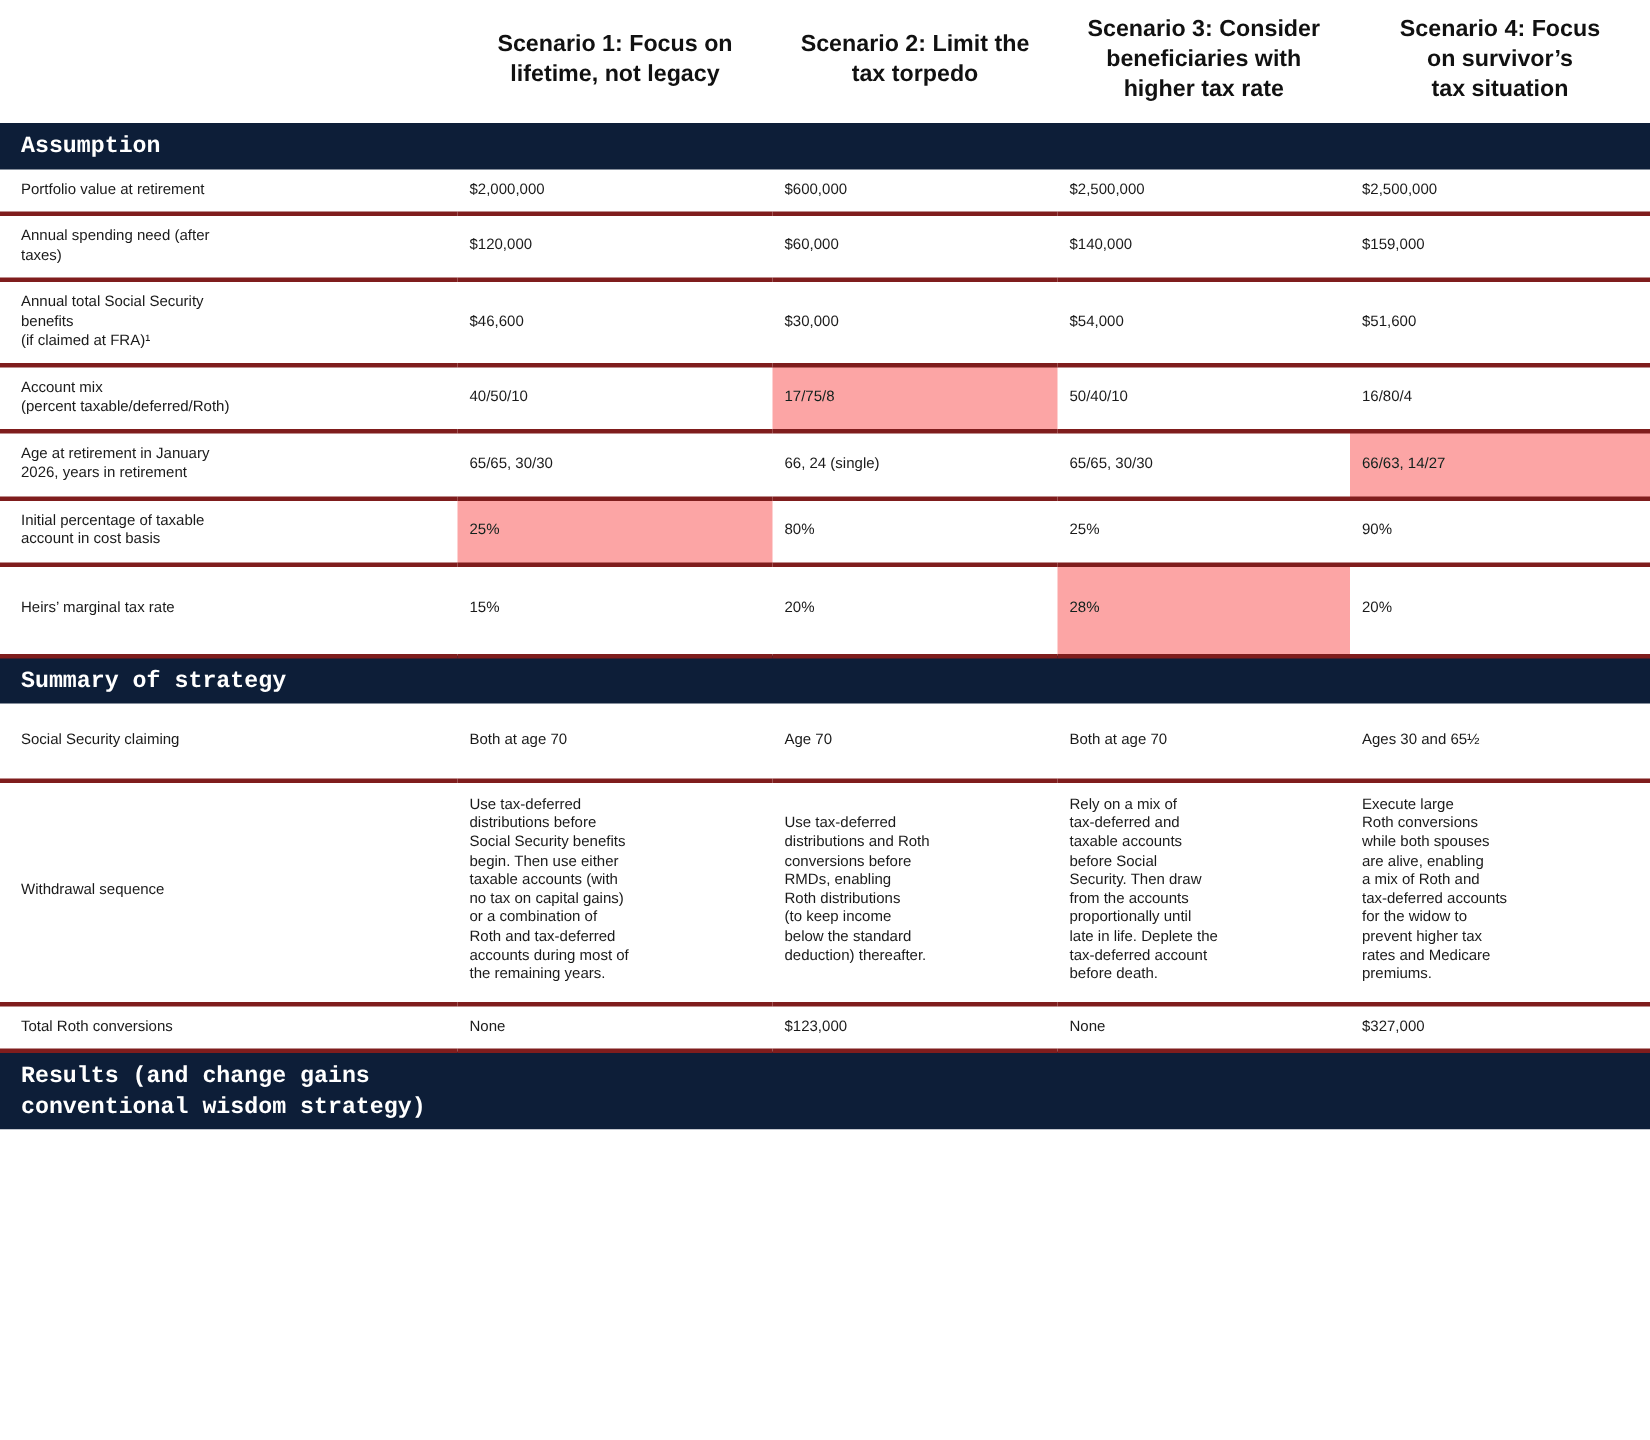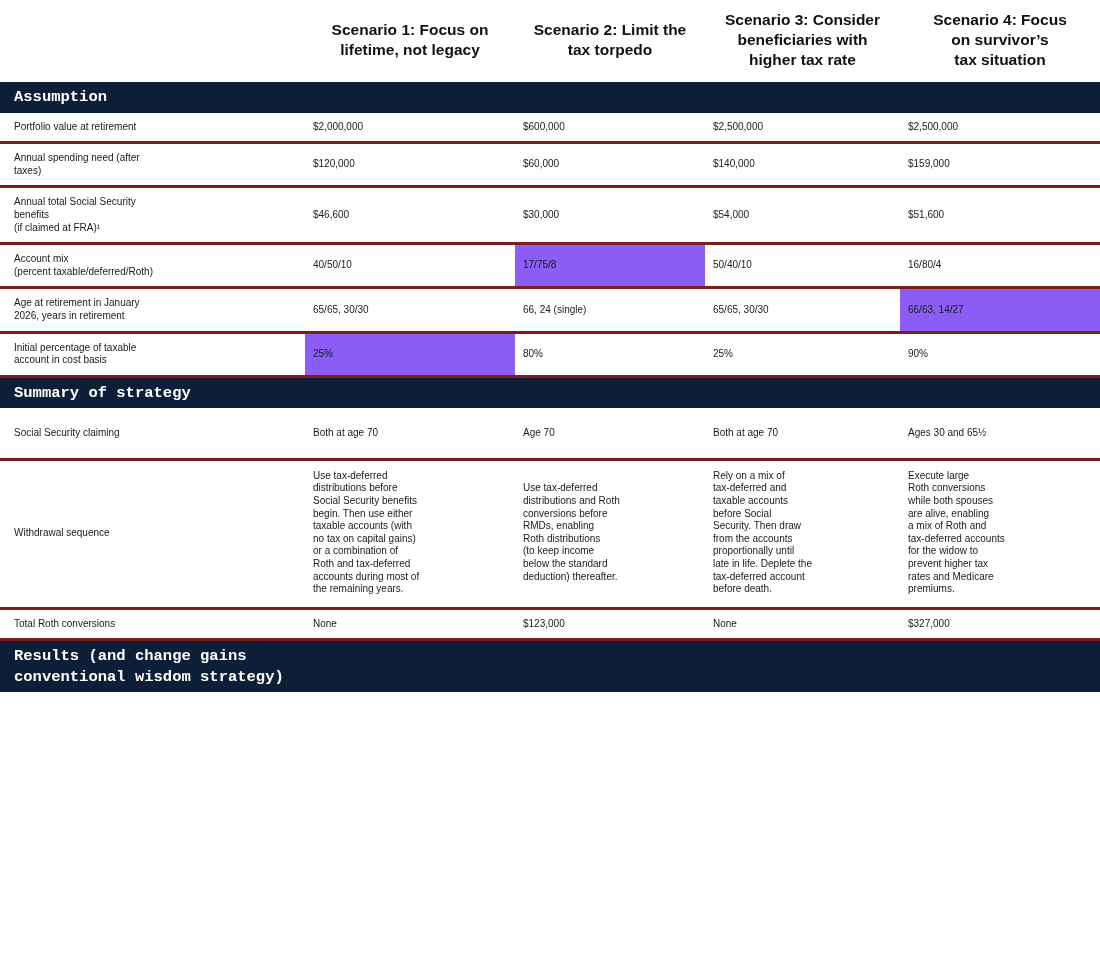--- a/index.html
+++ b/index.html
@@ -54,21 +54,21 @@
   }
   td.row-label {
     text-align: left;
     padding-left: 14px;
     padding-right: 6px;
   }
   td.cell-value {
     text-align: left;
   }
   td.cell-value.highlight {
-    background: #8b5cf6;
+    background: #fca5a5;
     color: #10201c;
   }
   tr.tall-row td { padding-top: 9px; padding-bottom: 11px; }
   tr.heirs-row td { height: 42px; }
   tr.claiming-row td { height: 34px; }
 </style>
 </head>
 <body>
 
 <div class="wrap">
@@ -140,20 +140,27 @@
           <td class="cell-value">65/65, 30/30</td>
           <td class="cell-value highlight">66/63, 14/27</td>
         </tr>
         <tr>
           <td class="row-label">Initial percentage of taxable
 account in cost basis</td>
           <td class="cell-value highlight">25%</td>
           <td class="cell-value">80%</td>
           <td class="cell-value">25%</td>
           <td class="cell-value">90%</td>
+        </tr>
+        <tr class="heirs-row">
+          <td class="row-label">Heirs’ marginal tax rate</td>
+          <td class="cell-value">15%</td>
+          <td class="cell-value">20%</td>
+          <td class="cell-value highlight">28%</td>
+          <td class="cell-value">20%</td>
         </tr>
         <tr>
           <th colspan="5" class="section-band">Summary of strategy</th>
         </tr>
         <tr class="claiming-row">
           <td class="row-label">Social Security claiming</td>
           <td class="cell-value">Both at age 70</td>
           <td class="cell-value">Age 70</td>
           <td class="cell-value">Both at age 70</td>
           <td class="cell-value">Ages 30 and 65½</td>

